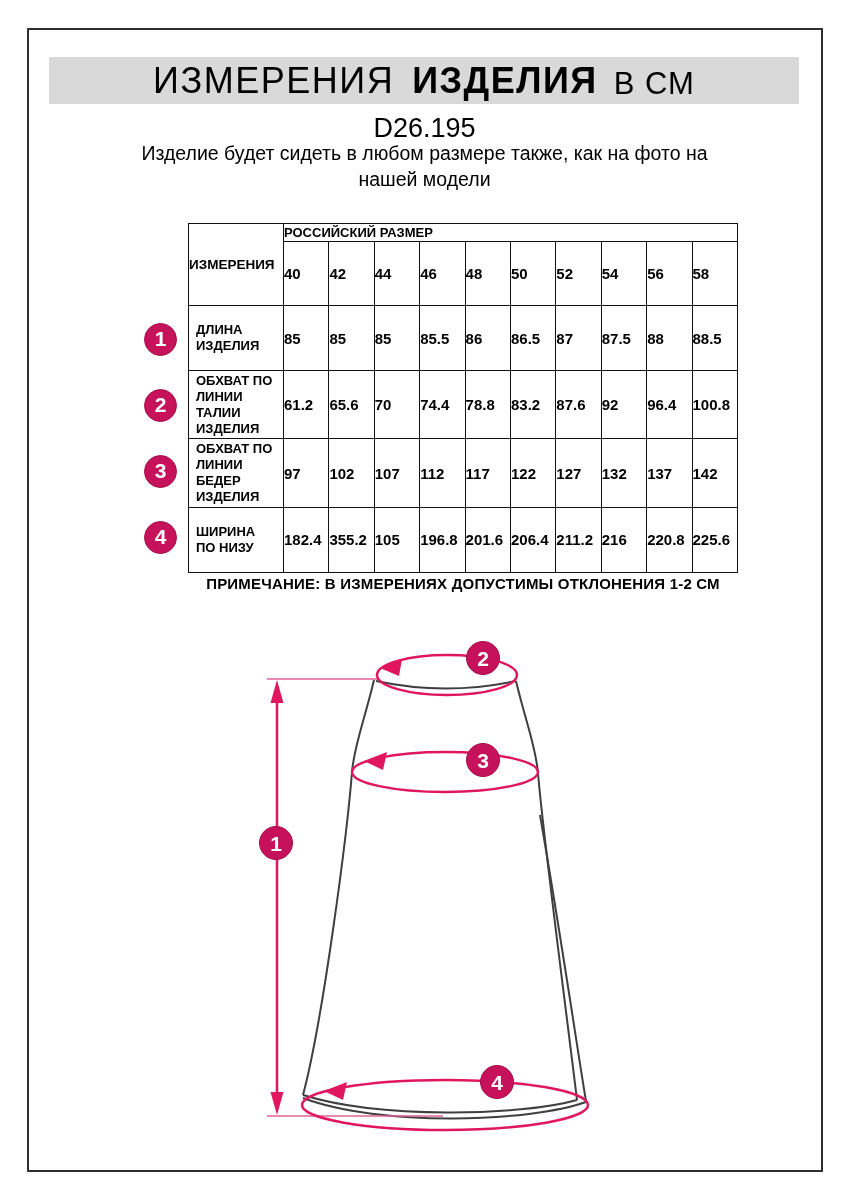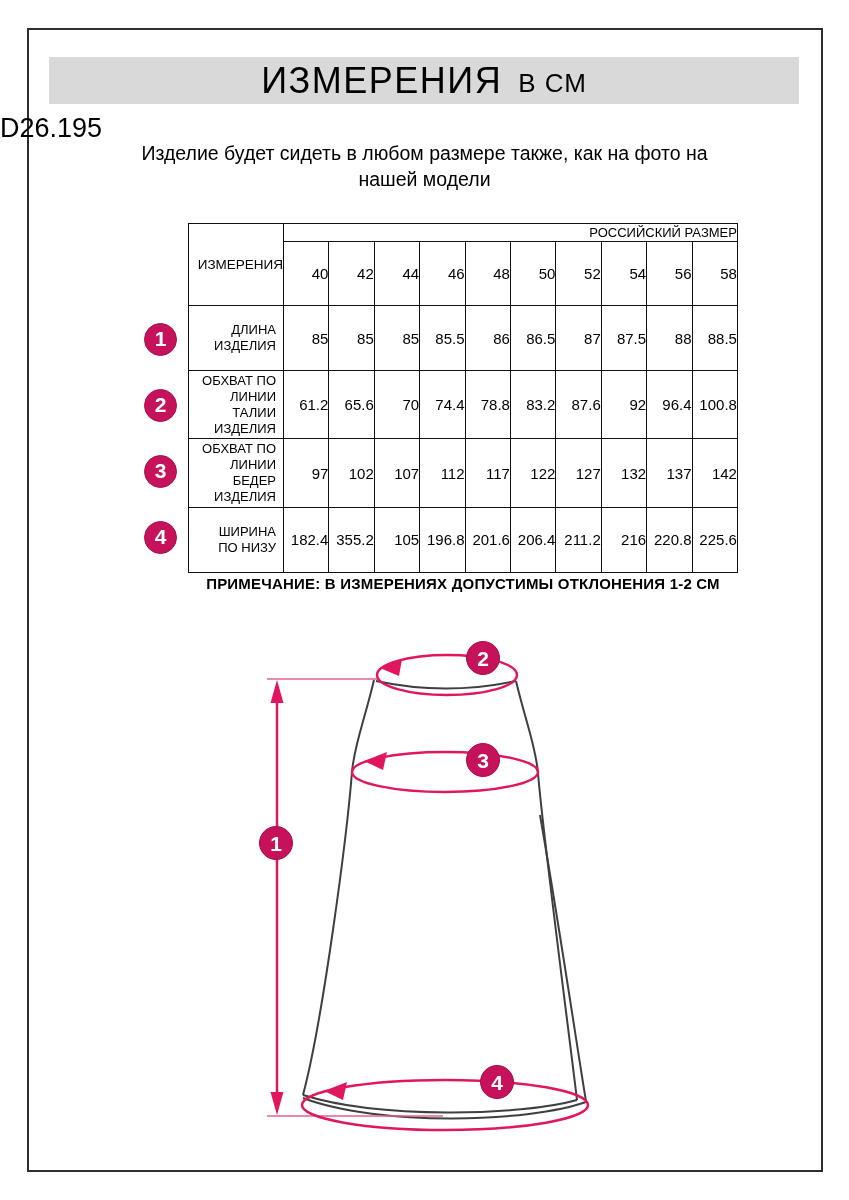--- a/index.html
+++ b/index.html
@@ -11,35 +11,35 @@
   .frame {
     position:absolute; left:27px; top:28px; width:796px; height:1144px;
     border:2px solid #2e2e2e; background:#fff;
   }
   .title-bar {
     position:absolute; left:49px; top:57px; width:750px; height:47px;
     background:#d9d9d9; display:flex; align-items:center; justify-content:center;
   }
   .title-main { font-size:36px; letter-spacing:1.5px; font-weight:normal; }
   .title-emphasis { font-size:36px; font-weight:bold; letter-spacing:1.5px; margin-left:18px; }
-  .title-unit { font-size:26px; font-weight:normal; letter-spacing:1px; margin-left:16px; padding-top:6px; }
+  .title-unit { font-size:31px; font-weight:normal; letter-spacing:1px; margin-left:16px; padding-top:6px; }
   .product-code {
-    position:absolute; left:0; top:113px; width:849px; font-size:27px;
+    position:absolute; left:0; top:113px; width:849px; text-align:center; font-size:27px;
   }
   .subtitle {
     position:absolute; left:114px; top:141px; width:621px; text-align:center;
     font-size:19.5px; line-height:1.32;
   }
   table.size-table {
     position:absolute; left:188px; top:223px; border-collapse:collapse;
     table-layout:fixed; background:#fff;
   }
   table.size-table th, table.size-table td {
-    border:1.5px solid #111; text-align:right; vertical-align:middle;
-    font-weight:normal;
+    border:1.5px solid #111; text-align:left; vertical-align:middle;
+    font-weight:bold;
   }
   .col-label { width:95px; }
   .col-size  { width:45.4px; }
   .rowhdr-cell { font-size:13.5px; }
   .group-cell { height:18px; font-size:13px; padding:1px 0; }
   .size-cell  { height:64px; font-size:15px; font-weight:bold; }
   .label-cell { font-size:13px; line-height:1.22; padding:2px 7px; text-transform:uppercase; }
   .value-cell { font-size:15px; }
   tr.data-row { height:65px; }
   .tbadge {
@@ -57,20 +57,21 @@
     font-family:"Liberation Sans", sans-serif; font-size:21px; font-weight:bold; fill:#ffffff;
   }
 </style>
 </head>
 <body>
 
 <div class="frame"></div>
 
 <div class="title-bar">
   <span class="title-main">ИЗМЕРЕНИЯ</span>
+  <span class="title-emphasis">ИЗДЕЛИЯ</span>
   <span class="title-unit">В СМ</span>
 </div>
 
 <div class="product-code">D26.195</div>
 
 <div class="subtitle">Изделие будет сидеть в любом размере также, как на фото на нашей модели</div>
 
 <table class="size-table">
   <colgroup>
     <col class="col-label">

